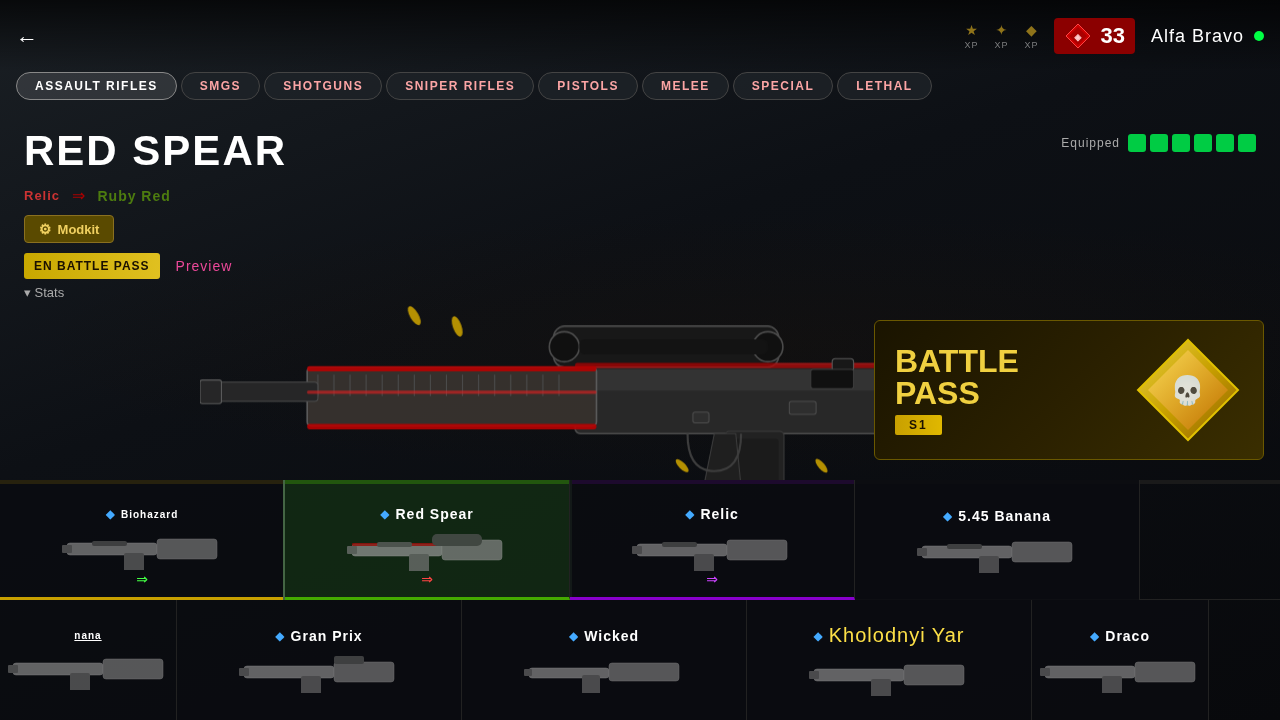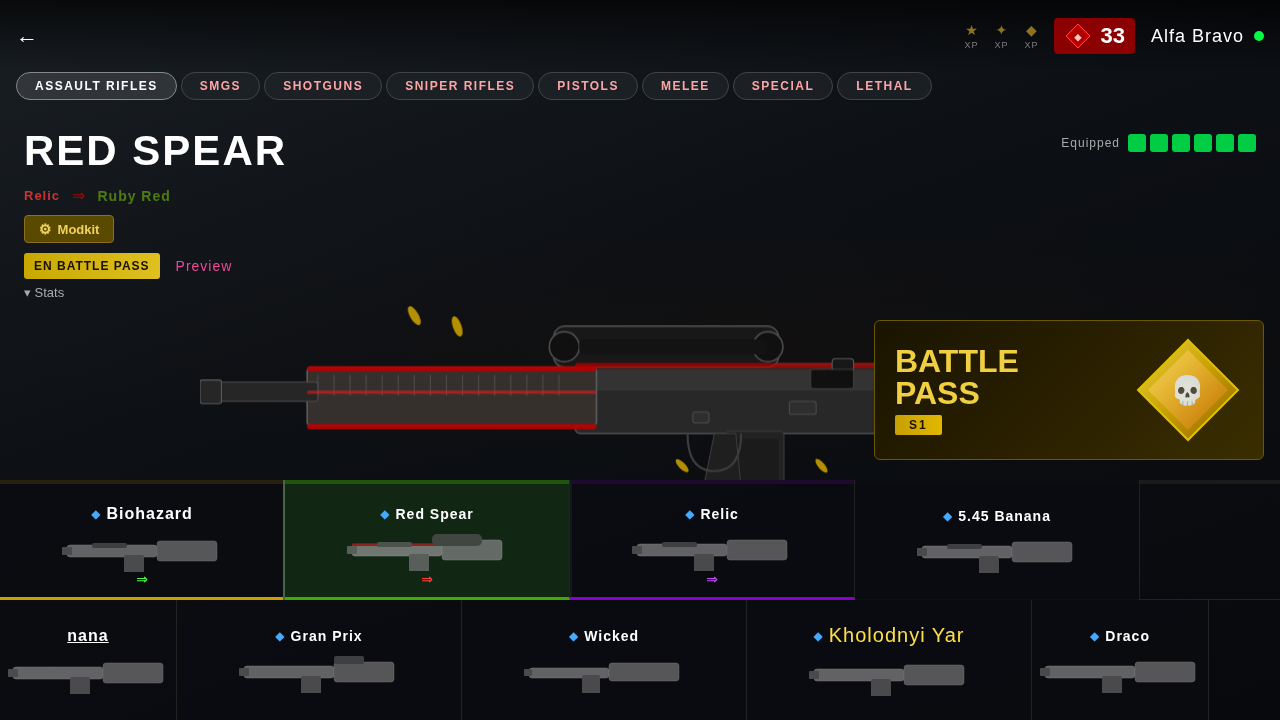--- a/index.html
+++ b/index.html
@@ -605,21 +605,21 @@
     <div style="flex:0 0 285px;height:4px;background:#44aa00;"></div>
     <div style="flex:0 0 285px;height:4px;background:#8800cc;"></div>
     <div style="flex:1;height:4px;background:#1a1a1a;"></div>
   </div>
 
   <div class="weapon-row">
 
     <div class="weapon-card" style="border-bottom:3px solid #c8a000;">
       <div style="display:flex;align-items:center;gap:6px;margin-bottom:4px;">
         <span style="color:#44aaff;font-size:12px;">◆</span>
-        <span style="font-size:16px;font-weight:bold;color:#fff;letter-spacing:1px;">Biohazard</span>
+        <span style="font-size:10px;font-weight:bold;color:#fff;letter-spacing:1px;">Biohazard</span>
       </div>
       <svg class="gun-shape" viewBox="0 0 160 45">
         <rect x="5" y="18" width="90" height="12" rx="3" fill="#888" stroke="#aaa" stroke-width="0.5"></rect>
         <rect x="95" y="14" width="60" height="20" rx="3" fill="#777" stroke="#999" stroke-width="0.5"></rect>
         <rect x="0" y="20" width="10" height="8" rx="1" fill="#666"></rect>
         <rect x="62" y="28" width="20" height="30" rx="2" fill="#666"></rect>
         <rect x="30" y="16" width="35" height="5" rx="2" fill="#555"></rect>
       </svg>
       <div style="position:absolute;bottom:10px;display:flex;align-items:center;gap:2px;">
         <span style="color:#44ff44;font-size:14px;">⇒</span>
@@ -676,21 +676,21 @@
       </svg>
     </div>
   </div>
 
   <div style="position:absolute;bottom:120px;left:0;right:0;height:1px;background:#222;"></div>
 
   <div class="weapon-row-2">
 
     <div class="weapon-card" style="flex:0 0 172px;">
       <div style="display:flex;align-items:center;gap:6px;margin-bottom:4px;">
-        <span style="font-size:16px;font-weight:bold;color:#fff;letter-spacing:1px;text-decoration:underline;">nana</span>
+        <span style="font-size:10px;font-weight:bold;color:#fff;letter-spacing:1px;text-decoration:underline;">nana</span>
       </div>
       <svg class="gun-shape" viewBox="0 0 160 45">
         <rect x="5" y="18" width="90" height="12" rx="3" fill="#888" stroke="#aaa" stroke-width="0.5"></rect>
         <rect x="95" y="14" width="60" height="20" rx="3" fill="#777" stroke="#999" stroke-width="0.5"></rect>
         <rect x="0" y="20" width="10" height="8" rx="1" fill="#666"></rect>
         <rect x="62" y="28" width="20" height="30" rx="2" fill="#666"></rect>
       </svg>
     </div>
 
     <div class="weapon-card">

